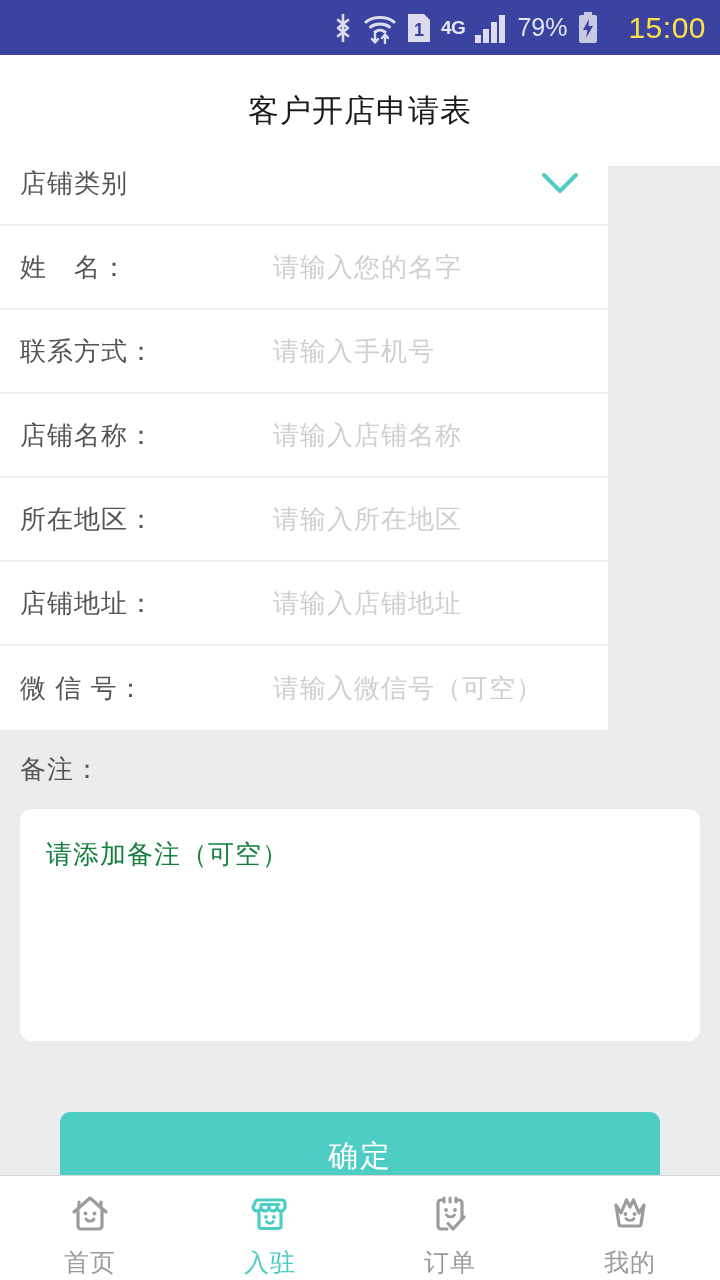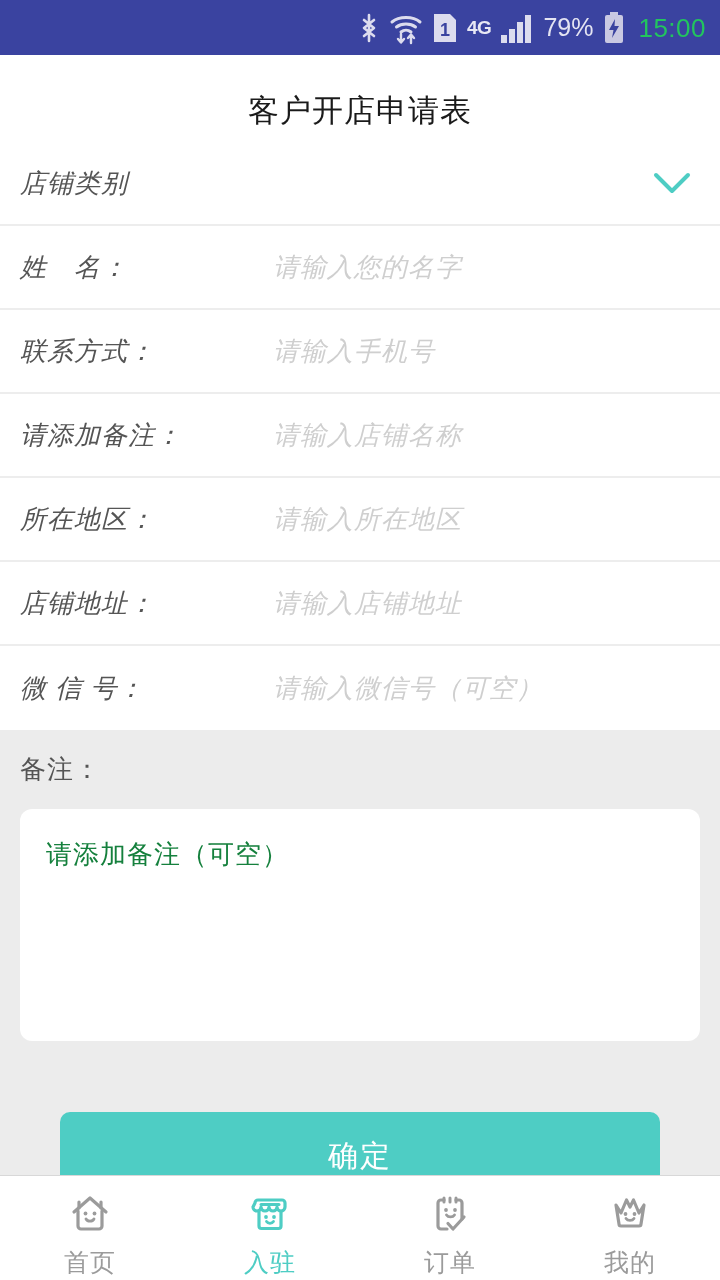--- a/index.html
+++ b/index.html
@@ -47,24 +47,24 @@
     font-weight: bold;
     letter-spacing: -0.5px;
     color: #e8e8f5;
   }
   .sb-battery-text {
     font-size: 25px;
     color: #e4e4f2;
     letter-spacing: 0px;
   }
   .sb-clock {
-    font-size: 26px;
-    color: #22c55e;
+    font-size: 30px;
+    color: #fde047;
     letter-spacing: 0.5px;
-    margin-left: 12px;
+    margin-left: 28px;
   }
 
   
   .title-bar {
     position: absolute;
     top: 55px; left: 0;
     width: 720px;
     height: 112px;
     background: #ffffff;
     display: flex;
@@ -76,23 +76,22 @@
   .title-text {
     font-size: 31px;
     color: #1a1a1a;
     letter-spacing: 1px;
   }
 
   
   .form-area {
     position: absolute;
     top: 142px; left: 0;
-    width: 720px;
-    background: #ffffff;
-    font-style: italic;
+    width: 608px;
+    background: #ffffff;
   }
   .form-row {
     height: 84px;
     background: #ffffff;
     display: flex;
     align-items: center;
     padding: 0 20px;
     box-sizing: border-box;
     border-bottom: 2px solid #ededed;
     position: relative;
@@ -270,21 +269,21 @@
       <span class="row-label">姓　名：</span>
       <span class="row-placeholder">请输入您的名字</span>
     </div>
 
     <div class="form-row">
       <span class="row-label">联系方式：</span>
       <span class="row-placeholder">请输入手机号</span>
     </div>
 
     <div class="form-row">
-      <span class="row-label">请添加备注：</span>
+      <span class="row-label">店铺名称：</span>
       <span class="row-placeholder">请输入店铺名称</span>
     </div>
 
     <div class="form-row">
       <span class="row-label">所在地区：</span>
       <span class="row-placeholder">请输入所在地区</span>
     </div>
 
     <div class="form-row">
       <span class="row-label">店铺地址：</span>

